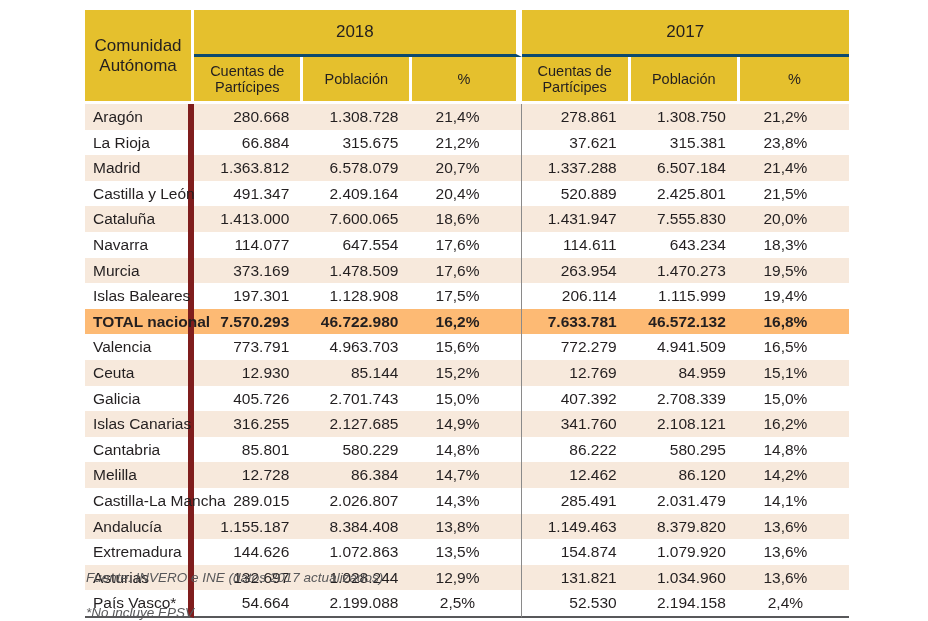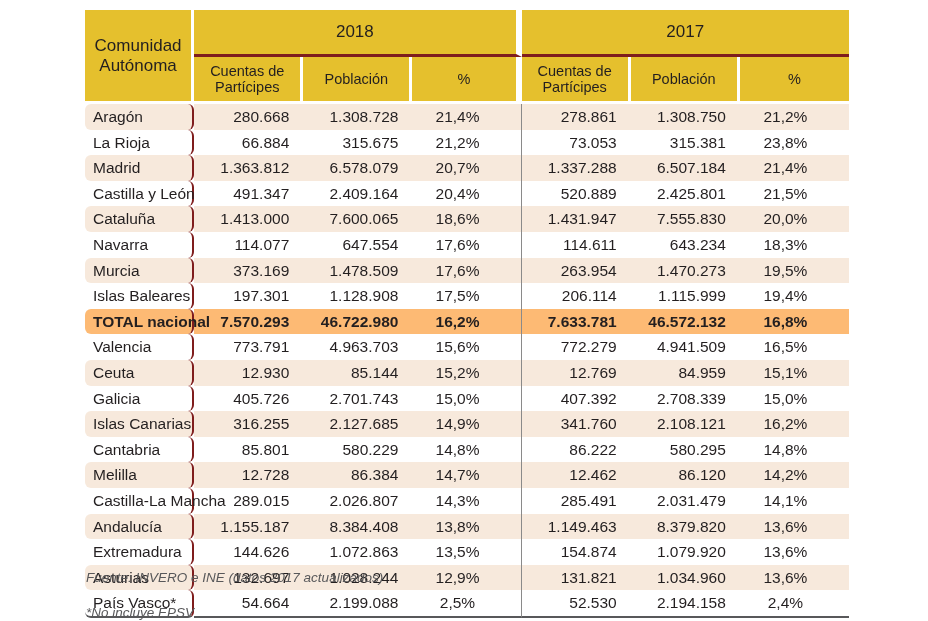--- a/index.html
+++ b/index.html
@@ -52,21 +52,21 @@
     height: 88px;
     border-right: 3px solid #ffffff;
     border-bottom: 3px solid #ffffff;
     padding: 0 6px;
   }
   th.corner-cell .l2 { display: block; }
 
   th.year-cell {
     font-size: 17px;
     height: 44px;
-    border-bottom: 3px solid #7f1d1d;
+    border-bottom: 3px solid #0c4a6e;
   }
   th.year-2018 { border-right: 6px solid #ffffff; }
 
   th.sub-cell {
     font-size: 14.5px;
     height: 44px;
     border-bottom: 3px solid #ffffff;
   }
   th.sub-sep-right { border-right: 3px solid #ffffff; }
   th.sub-gap-right { border-right: 6px solid #ffffff; }
@@ -78,22 +78,21 @@
     padding: 0;
     line-height: 25.6px;
     white-space: nowrap;
   }
   tbody tr.odd td { background: #f7e9dc; }
   tbody tr.even td { background: #ffffff; }
 
   td.region {
     text-align: left;
     padding-left: 8px;
-    border-right: 2px solid #7f1d1d;
-    border-radius: 6px;
+    border-right: 6px solid #7f1d1d;
   }
   td.num {
     text-align: right;
     padding-right: 14px;
   }
   td.pct {
     text-align: center;
     padding-right: 18px;
   }
   td.sep-right {
@@ -164,21 +163,21 @@
             <td class="pct sep-right">21,4%</td>
             <td class="num">278.861</td>
             <td class="num">1.308.750</td>
             <td class="pct">21,2%</td>
           </tr>
           <tr class="even">
             <td class="region">La Rioja</td>
             <td class="num">66.884</td>
             <td class="num">315.675</td>
             <td class="pct sep-right">21,2%</td>
-            <td class="num">73.053</td>
+            <td class="num">37.621</td>
             <td class="num">315.381</td>
             <td class="pct">23,8%</td>
           </tr>
           <tr class="odd">
             <td class="region">Madrid</td>
             <td class="num">1.363.812</td>
             <td class="num">6.578.079</td>
             <td class="pct sep-right">20,7%</td>
             <td class="num">1.337.288</td>
             <td class="num">6.507.184</td>

